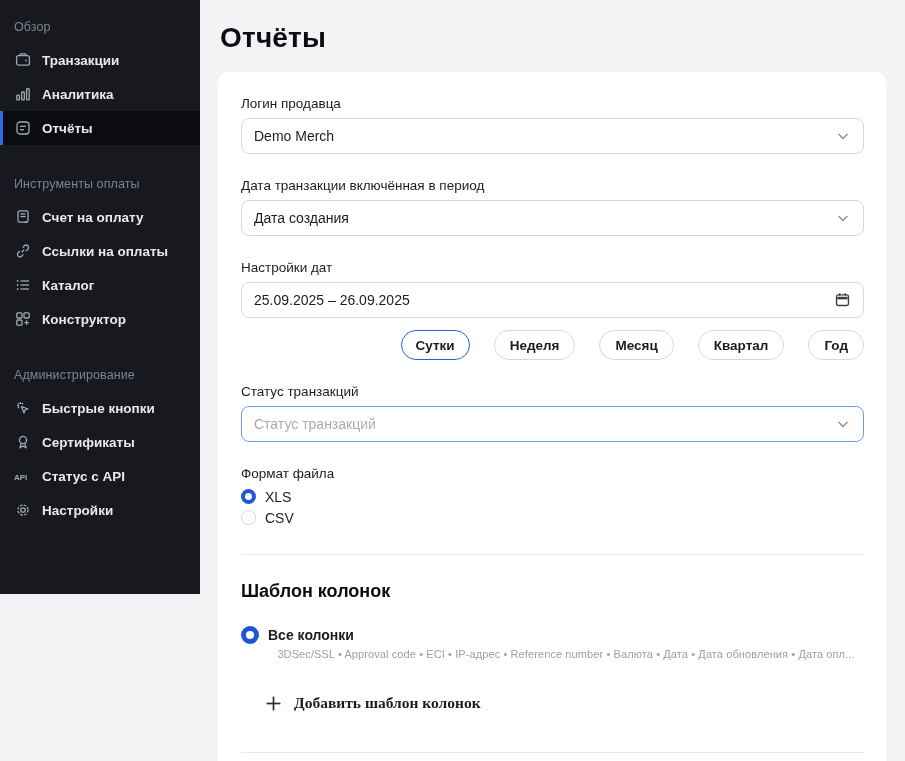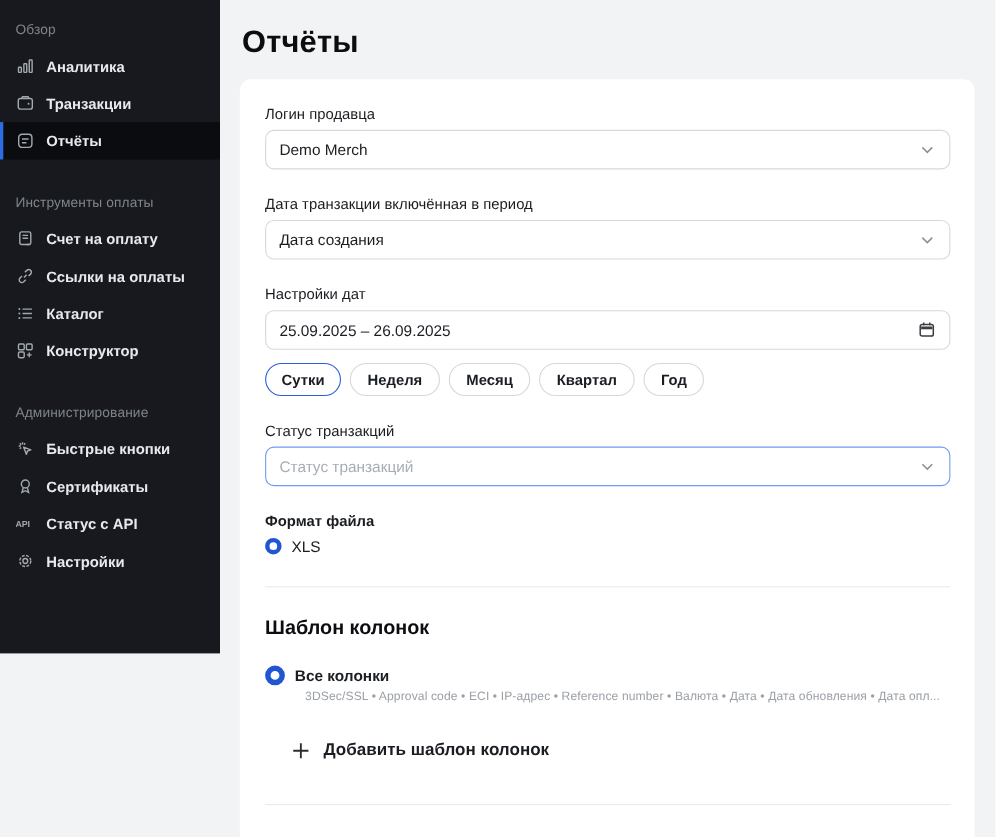--- a/index.html
+++ b/index.html
@@ -74,21 +74,21 @@
     background:#fff;cursor:pointer;
   }
   .control .chev,.control .cal{
     position:absolute;right:12px;top:50%;transform:translateY(-50%);
     color:#8A9097;display:flex;
   }
   .control .cal{color:#3A3D42;}
   .control.focused{border-color:var(--accent_light);}
   .placeholder-text{color:#A8ADB4;}
 
-  .pills{display:flex;gap:8px;margin-top:12px;}
+  .pills{display:flex;gap:24px;margin-top:12px;justify-content:flex-end;}
   .pill{
     height:30px;padding:10px 15px;border-radius:999px;
     border:1px solid var(--border);
     display:flex;align-items:center;
     font-size:13.5px;font-weight:600;color:var(--text_dark);
     background:#fff;cursor:pointer;
   }
   .pill.pill--active{border:1.5px solid #2B5FD9;padding:0 14px;}
 
   .radio-row{display:flex;align-items:center;gap:9px;height:21px;cursor:pointer;}
@@ -109,55 +109,55 @@
   .cols-desc{
     margin:3px 0 0 27px;
     font-size:11px;color:#9BA0A6;letter-spacing:.1px;
     white-space:nowrap;overflow:hidden;
   }
   .add-template{
     margin:34px 0 0 24px;
     display:flex;align-items:center;gap:12px;
     font-size:15.5px;font-weight:bold;color:var(--text_dark);
     cursor:pointer;background:none;border:none;
-    font-family:Liberation Sans, sans-serif;
+    font-family:Liberation Serif, serif;
     text-align:center;
   }
   .add-template .plus{display:flex;color:#2A2D31;}
 
   .footer{display:flex;justify-content:flex-end;padding:22px 0 24px 0;}
 </style>
 </head>
 <body>
 
 <nav class="sidebar">
 
   <div class="side-section">
     <div class="side-header">Обзор</div>
 
     <div class="side-item">
       <span class="si">
         <svg width="16" height="16" viewBox="0 0 16 16" fill="none" stroke="currentColor" stroke-width="1.3">
+          <rect x="1.6" y="3.6" width="12.8" height="9.6" rx="2"></rect>
+          <path d="M4.5 3.6 L5.5 1.9 H10.5 L11.5 3.6"></path>
+          <circle cx="11" cy="8.4" r="0.9" fill="currentColor" stroke="none"></circle>
+        </svg>
+      </span>
+      <span>Транзакции</span>
+    </div>
+
+    <div class="side-item">
+      <span class="si">
+        <svg width="16" height="16" viewBox="0 0 16 16" fill="none" stroke="currentColor" stroke-width="1.3">
           <rect x="1.8" y="9.2" width="2.6" height="4.6" rx="0.6"></rect>
           <rect x="6.7" y="6" width="2.6" height="7.8" rx="0.6"></rect>
           <rect x="11.6" y="2.6" width="2.6" height="11.2" rx="0.6"></rect>
         </svg>
       </span>
       <span>Аналитика</span>
-    </div>
-
-    <div class="side-item">
-      <span class="si">
-        <svg width="16" height="16" viewBox="0 0 16 16" fill="none" stroke="currentColor" stroke-width="1.3">
-          <rect x="1.6" y="3.6" width="12.8" height="9.6" rx="2"></rect>
-          <path d="M4.5 3.6 L5.5 1.9 H10.5 L11.5 3.6"></path>
-          <circle cx="11" cy="8.4" r="0.9" fill="currentColor" stroke="none"></circle>
-        </svg>
-      </span>
-      <span>Транзакции</span>
     </div>
 
     <div class="side-item active">
       <span class="si">
         <svg width="16" height="16" viewBox="0 0 16 16" fill="none" stroke="currentColor" stroke-width="1.3">
           <rect x="2" y="2" width="12" height="12" rx="3"></rect>
           <line x1="5" y1="6.3" x2="11" y2="6.3"></line>
           <line x1="5" y1="9.7" x2="9" y2="9.7"></line>
         </svg>
       </span>
@@ -324,24 +324,28 @@
         <span class="placeholder-text">Статус транзакций</span>
         <span class="chev">
           <svg width="16" height="16" viewBox="0 0 16 16" fill="none" stroke="currentColor" stroke-width="1.4">
               <path d="M3.5 6 L8 10.5 L12.5 6"></path>
             </svg>
         </span>
       </div>
     </div>
 
     <div>
-      <div class="field-label" style="margin-bottom:5px;font-weight:bold;">Формат файла</div>
+      <div class="field-label" style="margin-bottom:5px;">Формат файла</div>
       <div class="radio-row">
         <span class="radio checked"></span>
         <span class="radio-label">XLS</span>
+      </div>
+      <div class="radio-row">
+        <span class="radio"></span>
+        <span class="radio-label">CSV</span>
       </div>
     </div>
 
     <hr class="divider">
 
     <h2 class="section-heading">Шаблон колонок</h2>
 
     <div class="all-cols">
       <div class="radio-row">
         <span class="radio big checked"></span>

